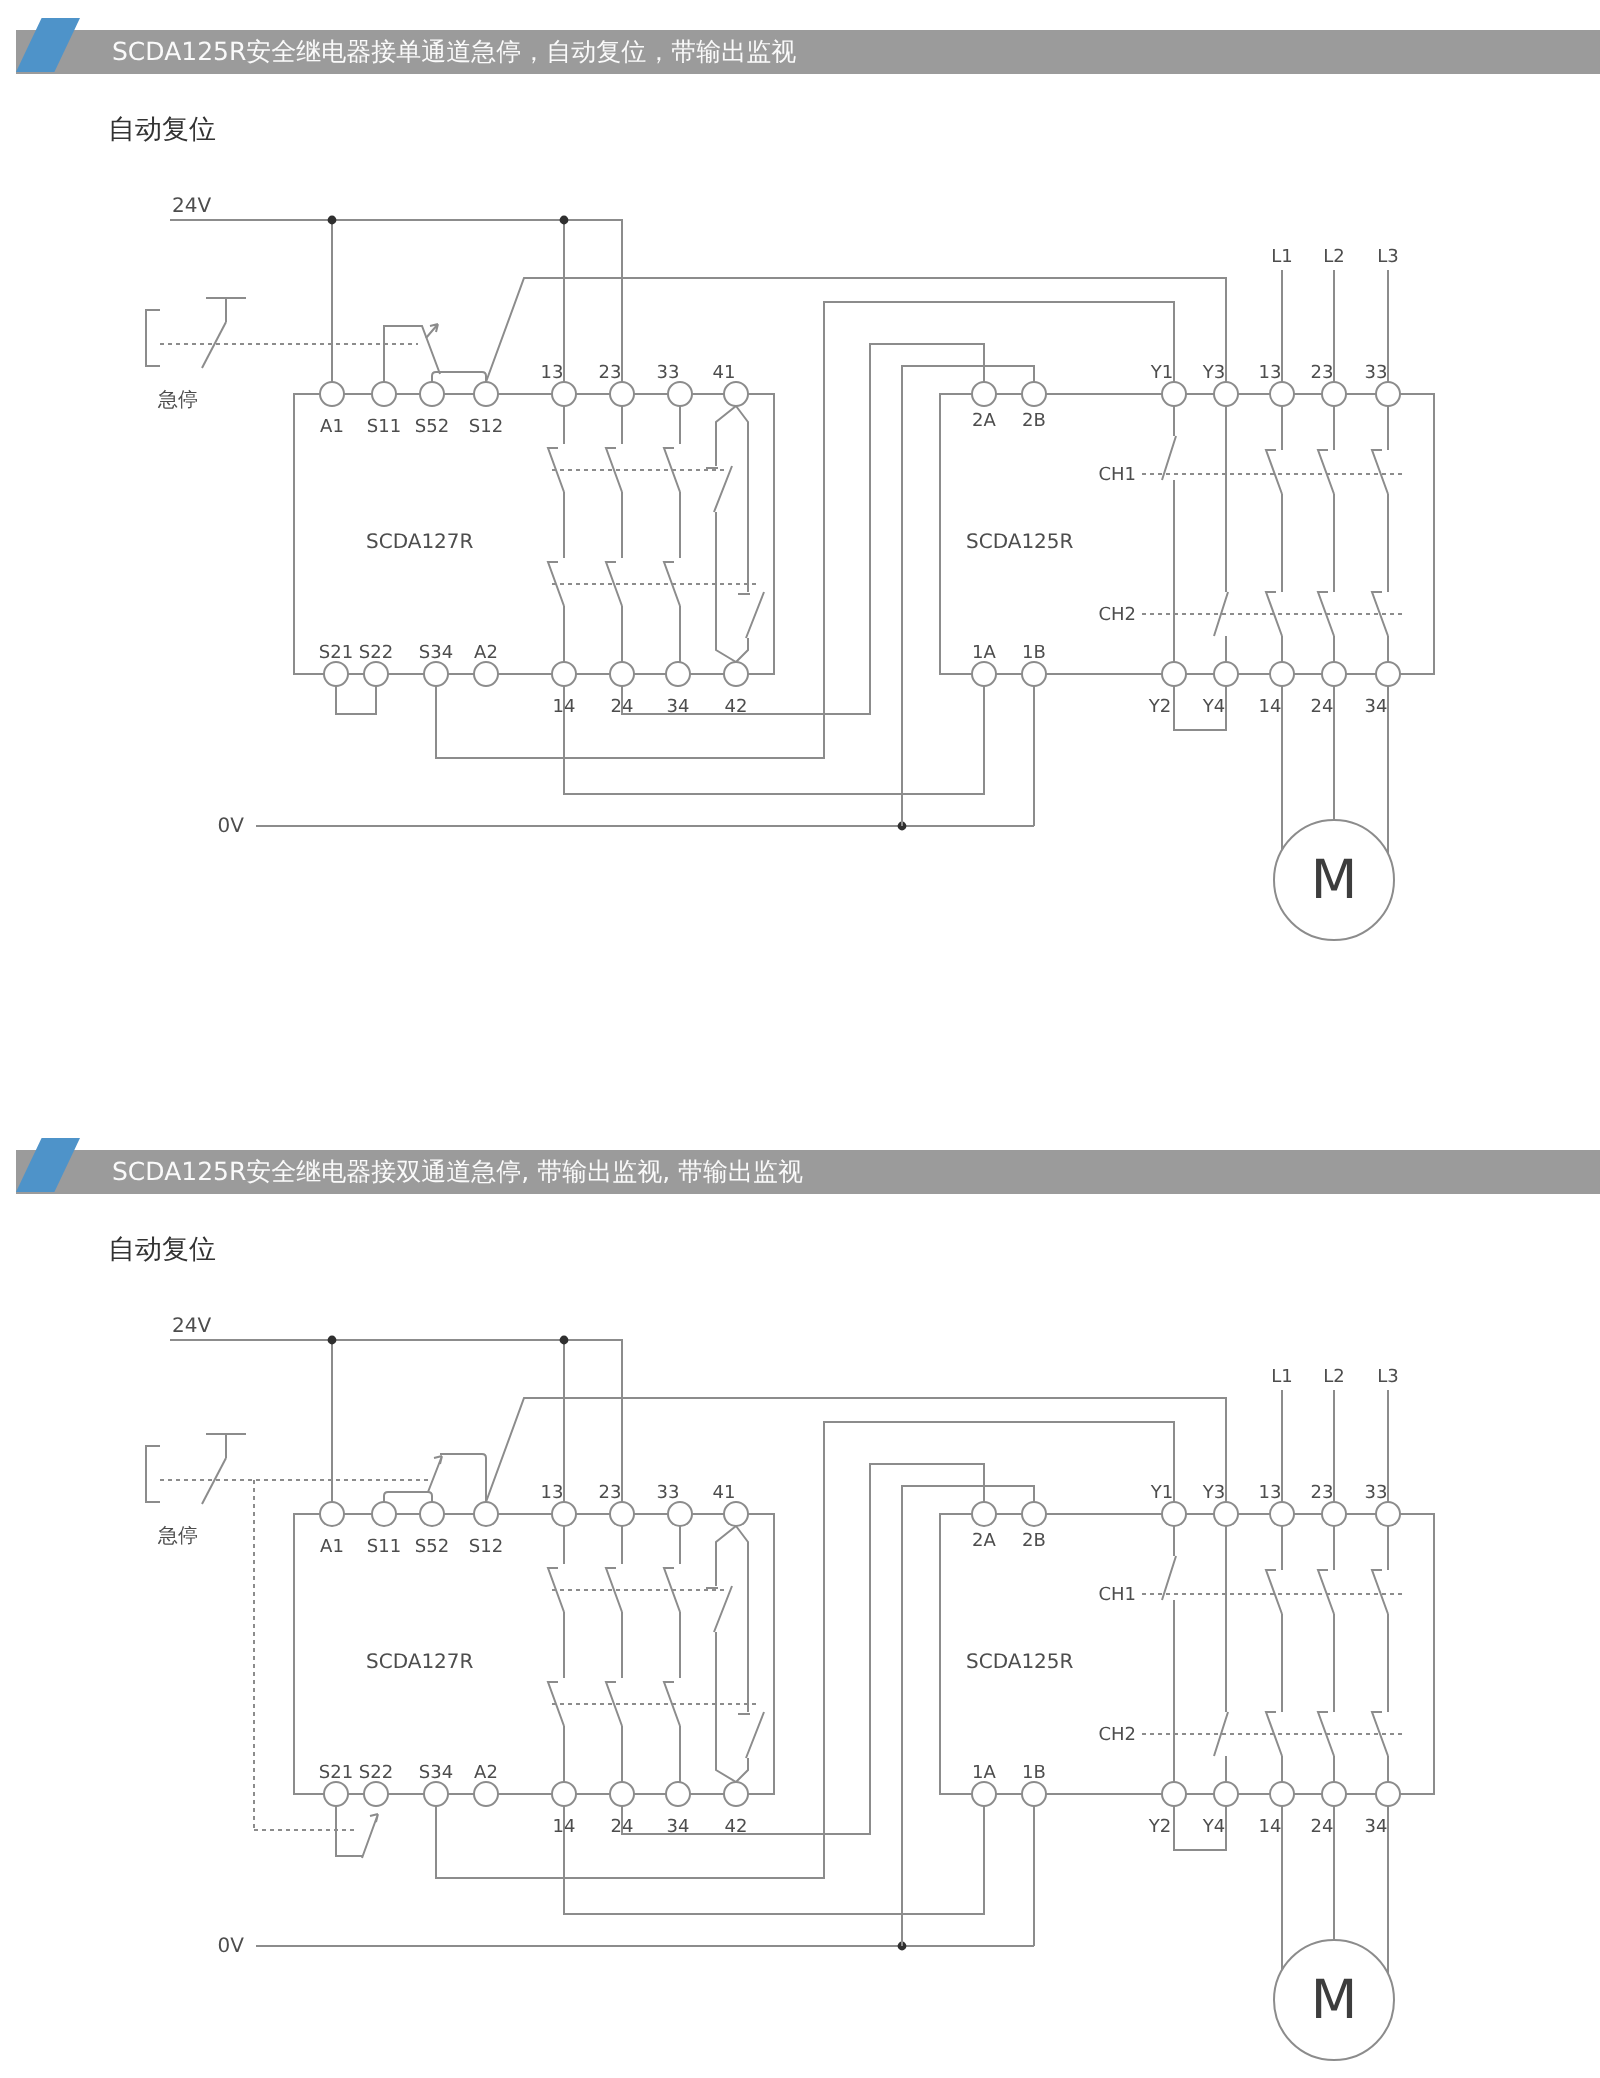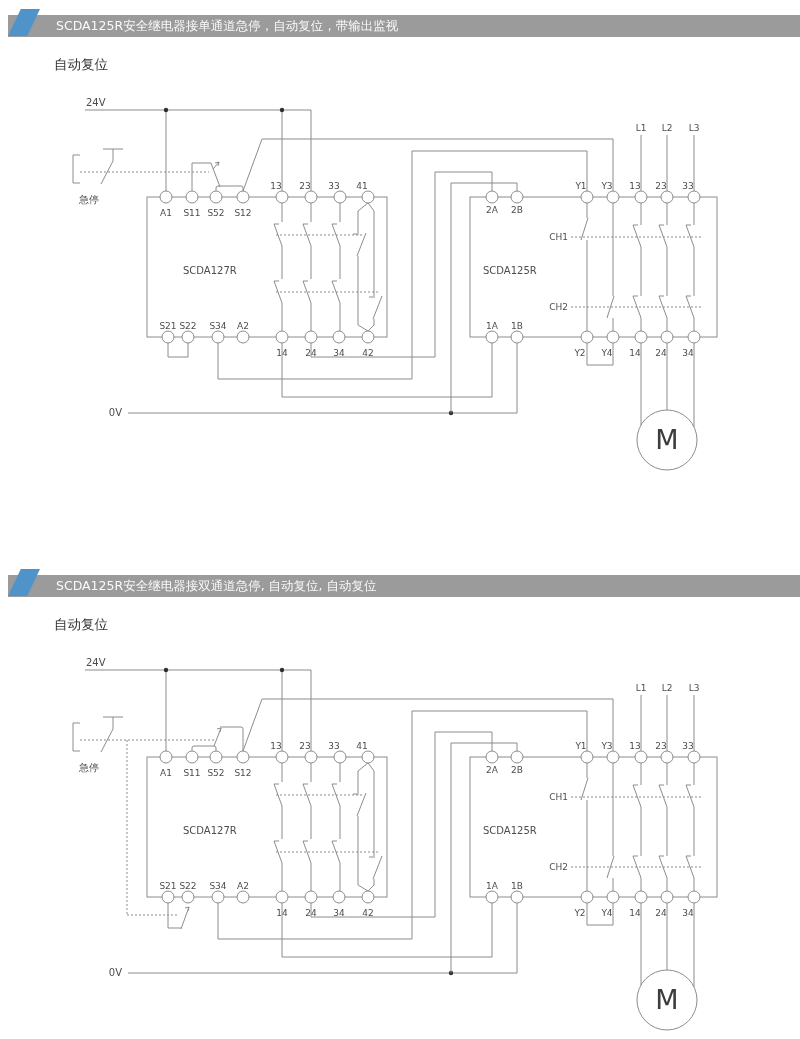--- a/index.html
+++ b/index.html
@@ -171,21 +171,21 @@
       <text x="688" y="356" text-anchor="middle">34</text>
       <text x="568" y="240" text-anchor="end">CH1</text>
       <text x="568" y="310" text-anchor="end">CH2</text>
       <text x="641" y="131" text-anchor="middle">L1</text>
       <text x="667" y="131" text-anchor="middle">L2</text>
       <text x="694" y="131" text-anchor="middle">L3</text>
     </g>
   </svg>
 
   <div class="titlebar" style="top:575px;">
-    <span>SCDA125R安全继电器接双通道急停, 自动复位, 自动复位</span>
+    <span>SCDA125R安全继电器接双通道急停, 带输出监视, 带输出监视</span>
   </div>
   <div class="tri" style="left:8px;top:569px;"></div>
   <div class="subtitle" style="top:616px;">自动复位</div>
 
   <svg class="diag" style="top:650px;" width="800" height="389" viewBox="0 90 800 389">
 
     <g>
       <path class="w" d="M85,110 H311 V191"></path>
       <path class="w" d="M166,110 V191"></path>
       <path class="w" d="M282,110 V191"></path>

